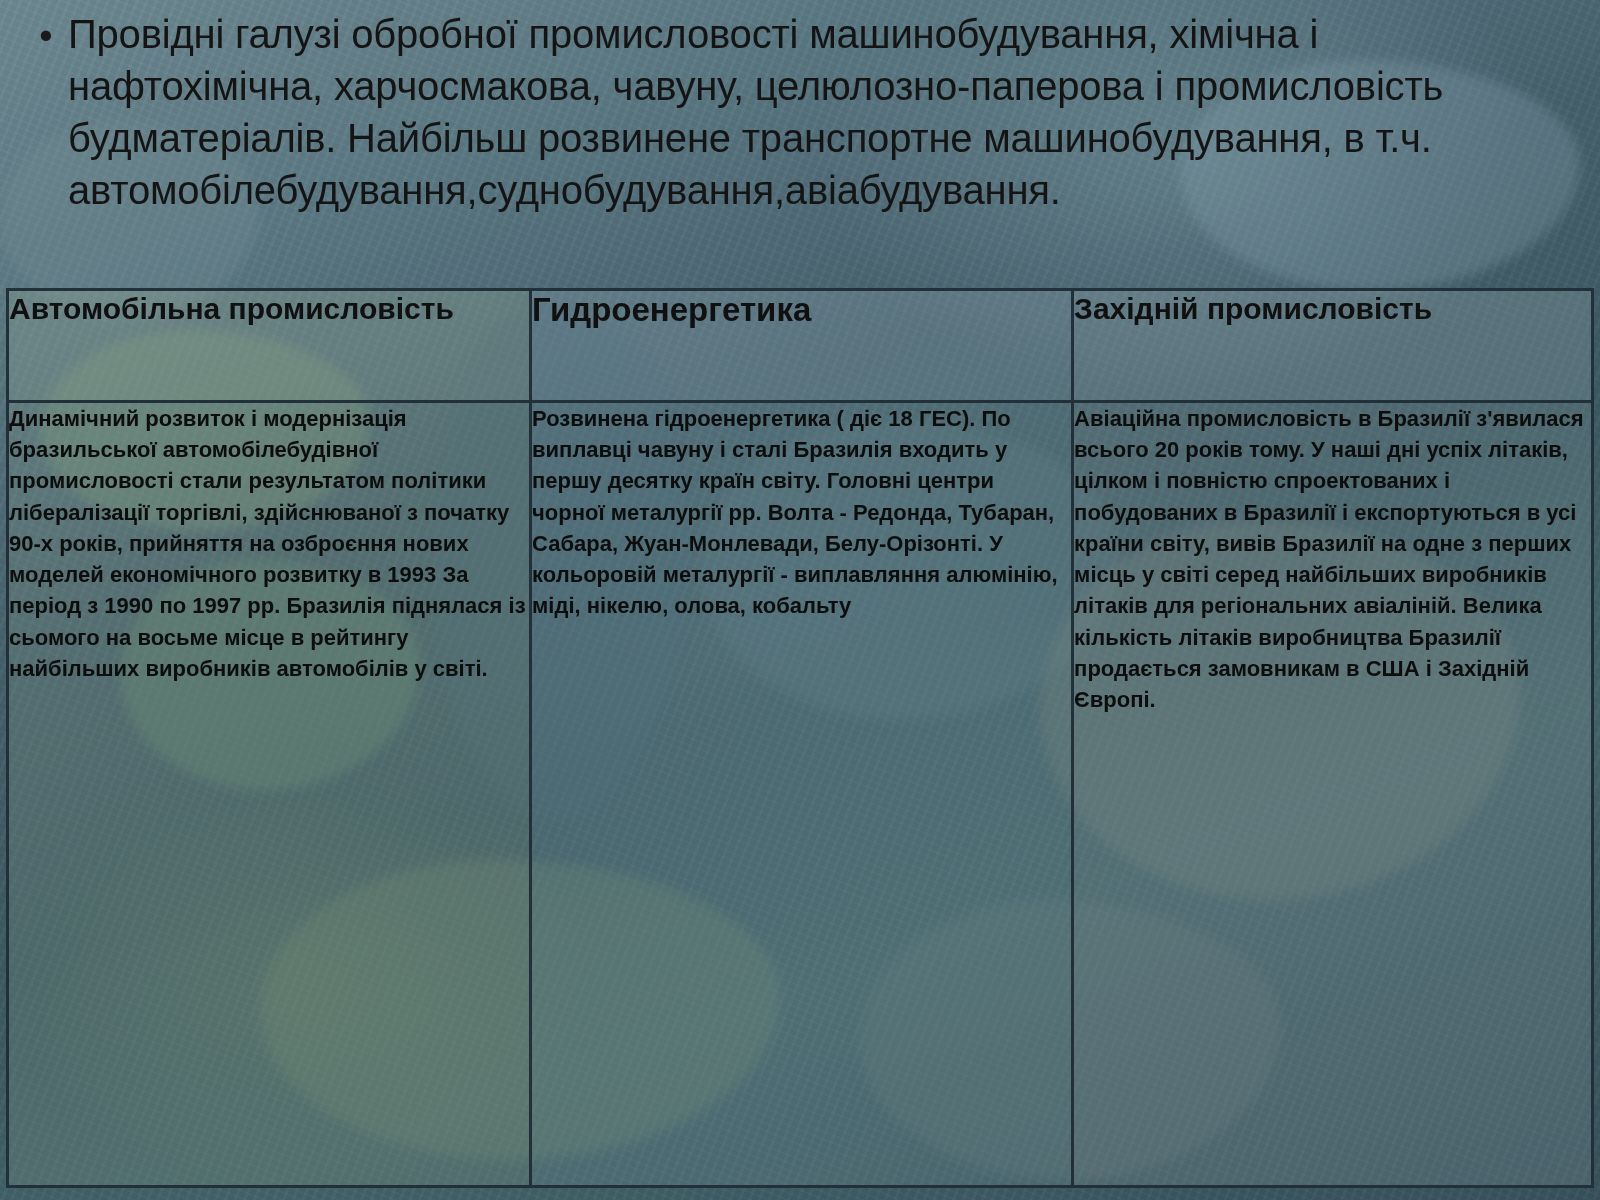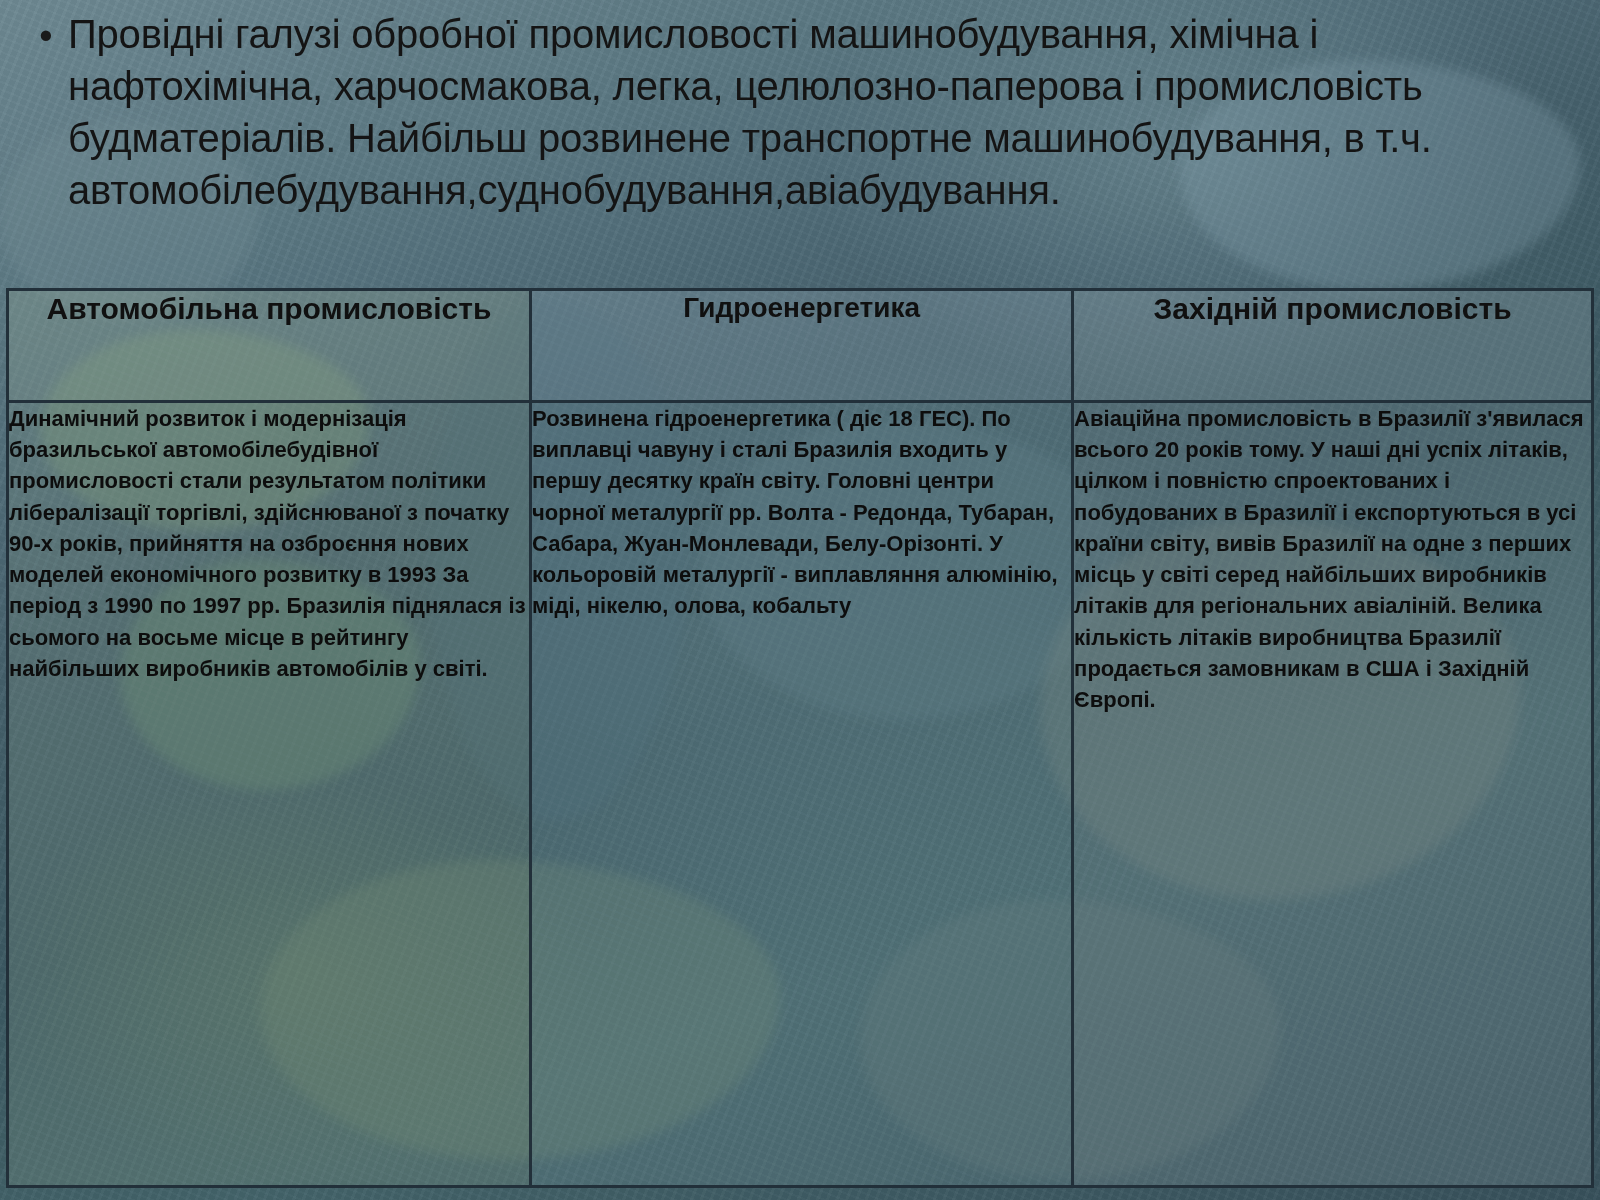--- a/index.html
+++ b/index.html
@@ -94,39 +94,39 @@
     table-layout: fixed;
   }
   table.maintable td,
   table.maintable th {
     border: 3px solid #22303a;
     vertical-align: top;
     padding: 0;
   }
   .hdr-cell {
     height: 112px;
-    text-align: center;
+    text-align: left;
     vertical-align: middle;
     padding: 6px 10px;
     box-sizing: border-box;
   }
   .hdr1, .hdr3 {
     background: rgba(183,195,198,0.80);
   }
   .hdr2 {
     background: rgba(196,206,208,0.74);
   }
   .hdr-text {
     font-size: 30px;
     font-weight: bold;
     color: #101010;
     line-height: 1.18;
   }
   .hdr-text.big {
-    font-size: 28px;
+    font-size: 33px;
   }
   .body-cell {
     padding: 14px 14px 10px 14px;
     box-sizing: border-box;
   }
   .body-cell p {
     margin: 0;
     font-size: 22px;
     line-height: 1.42;
     font-weight: bold;
@@ -153,21 +153,21 @@
   <div class="blob" style="left:1040px;top:520px;  width:480px; height:380px; background:rgba(110,125,120,0.34);"></div>
   <div class="blob" style="left:1180px;top:60px;   width:400px; height:230px; background:rgba(130,160,170,0.32);"></div>
   <div class="blob" style="left:260px; top:860px;  width:520px; height:300px; background:rgba(105,130,110,0.32);"></div>
   <div class="blob" style="left:860px; top:900px;  width:420px; height:280px; background:rgba(95,115,115,0.30);"></div>
   <div class="blob" style="left:0px;   top:120px;  width:260px; height:200px; background:rgba(120,145,150,0.28);"></div>
 </div>
 
 <div class="intro">
   <div class="intro-row">
     <div class="bullet">•</div>
-    <div class="intro-text">Провідні галузі обробної промисловості машинобудування, хімічна і нафтохімічна, харчосмакова, легка, целюлозно-паперова і промисловість будматеріалів. Найбільш розвинене транспортне машинобудування, в т.ч. автомобілебудування,суднобудування,авіабудування.</div>
+    <div class="intro-text">Провідні галузі обробної промисловості машинобудування, хімічна і нафтохімічна, харчосмакова, чавуну, целюлозно-паперова і промисловість будматеріалів. Найбільш розвинене транспортне машинобудування, в т.ч. автомобілебудування,суднобудування,авіабудування.</div>
   </div>
 </div>
 
 <div class="table-wrap">
   <table class="maintable">
     <tbody>
         <tr>
       <th class="hdr-cell hdr1 col1">
         <div class="hdr-text">Автомобільна промисловість</div>
       </th>

